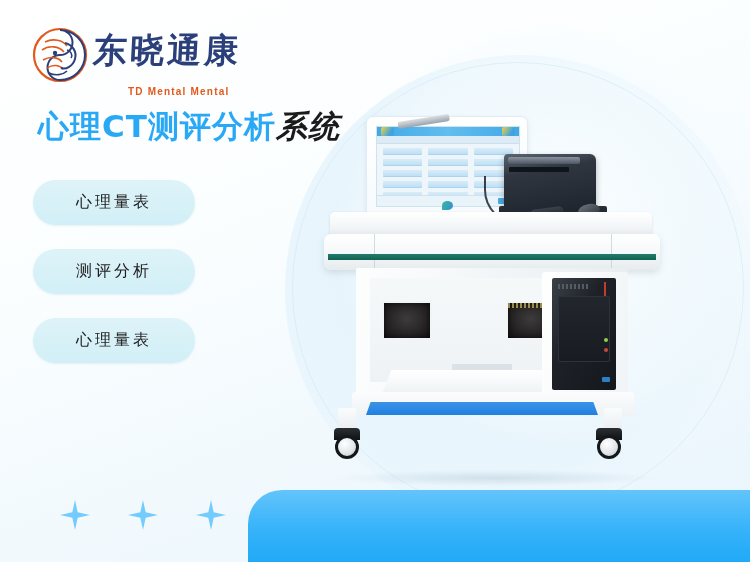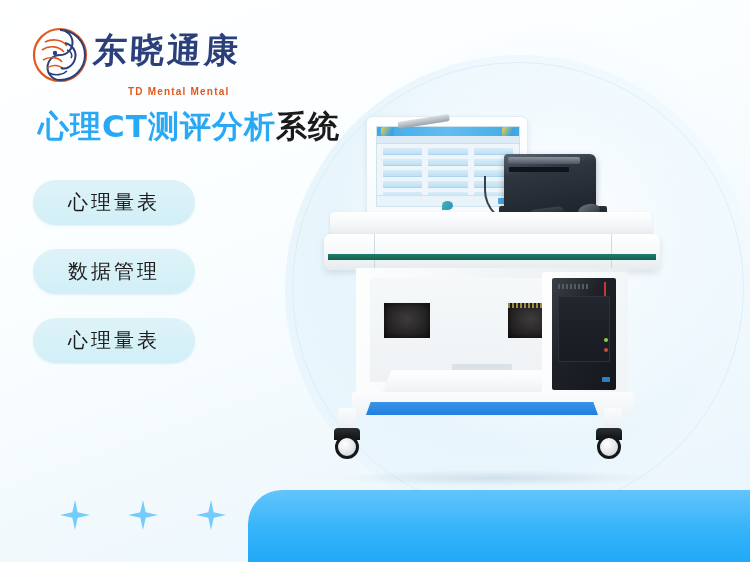--- a/index.html
+++ b/index.html
@@ -41,29 +41,29 @@
     white-space:nowrap;
   }
 
   
   .title{
     position:absolute;left:38px;top:106px;
     font-size:31px;font-weight:bold;letter-spacing:1px;white-space:nowrap;
     font-family:"DejaVu Sans","Liberation Sans",sans-serif;
   }
   .title .t-blue{color:#29a8f5;}
-  .title .t-dark{color:#1b1b1b;}
+  .title .t-dark{color:#1b1b1b;font-style:italic;}
 
   
   .pills{position:absolute;left:33px;top:180px;}
   .pill{
     width:162px;height:45px;margin-bottom:24px;border-radius:23px;
     background:linear-gradient(180deg,#ddf3f8 0%,#d2eff7 100%);
     display:flex;align-items:center;justify-content:center;
-    color:#1d1d1d;font-size:20px;letter-spacing:3px;
+    color:#1d1d1d;font-size:16px;letter-spacing:3px;
     font-family:"DejaVu Sans","Liberation Sans",sans-serif;
     box-shadow:0 1px 2px rgba(120,180,205,.18);
   }
 
   
   .bottom-panel{
     position:absolute;left:248px;top:490px;width:502px;height:72px;
     background:linear-gradient(180deg,#63c4fb 0%,#36b3fa 55%,#21a9f7 100%);
     border-top-left-radius:34px;
   }
@@ -318,21 +318,21 @@
 
   <div class="title">
     <span class="t-blue">心理CT测评分析</span><span class="t-dark">系统</span>
   </div>
 
   <div class="pills">
     <div class="pill">
       <span>心理量表</span>
     </div>
     <div class="pill">
-      <span>数据管理</span>
+      <span>测评分析</span>
     </div>
     <div class="pill">
       <span>心理量表</span>
     </div>
   </div>
 
   <div class="machine-shadow"></div>
   <div class="machine">
 
     <div class="mon-frame">

